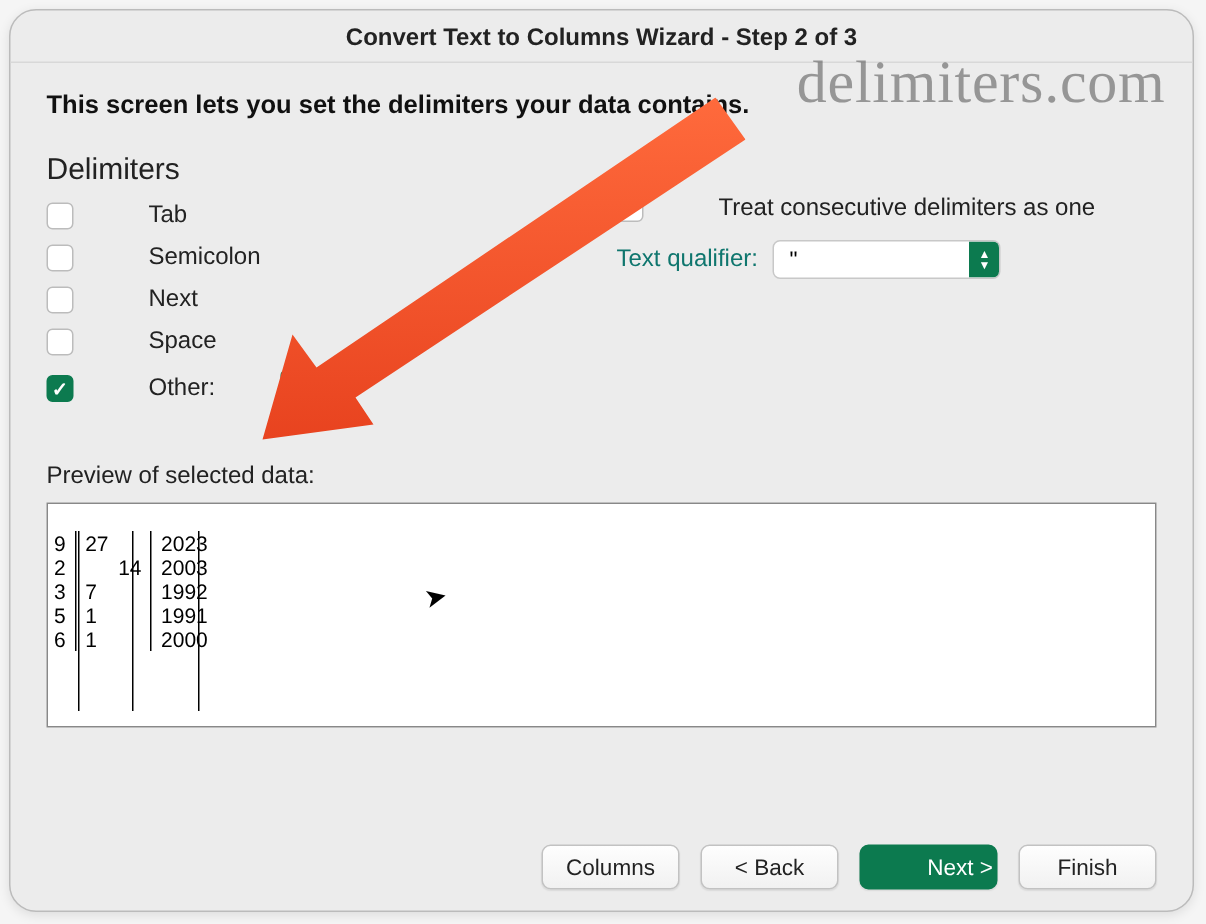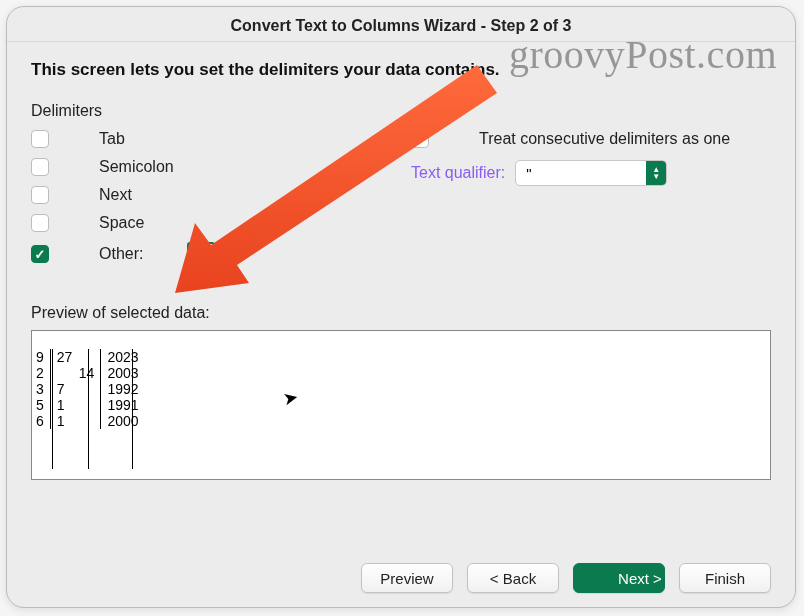--- a/index.html
+++ b/index.html
@@ -38,21 +38,21 @@
       color: #111;
       margin-bottom: 22px;
     }
     .two-col {
       display: flex;
       gap: 40px;
     }
     .leftcol { flex: 0 0 340px; }
     .rightcol { flex: 1; padding-top: 28px; }
     .section-heading {
-      font-size: 16px;
+      font-size: 20px;
       color: #222;
       margin-bottom: 10px;
     }
     .checkbox-row {
       display: flex;
       align-items: center;
       margin-bottom: 10px;
       font-size: 16px;
       color: #222;
       gap: 40px;
@@ -93,21 +93,21 @@
       padding: 0;
     }
     .qualifier-row {
       display: flex;
       align-items: center;
       gap: 10px;
       margin-top: 12px;
     }
     .qualifier-label {
       font-size: 16px;
-      color: #8b5cf6;
+      color: #0f766e;
     }
     .select-wrap {
       display: flex;
       align-items: stretch;
       border: 1px solid #c8c8c8;
       border-radius: 5px;
       background: #fff;
       height: 26px;
       overflow: hidden;
     }
@@ -299,27 +299,27 @@
           </tbody>
       </table>
       <div class="preview-col-lines" style="left:20px;"></div>
       <div class="preview-col-lines" style="left:56px;"></div>
       <div class="preview-col-lines" style="left:100px;"></div>
     </div>
 
   </div>
 
   <div class="button-row">
-    <button class="btn">Preview</button>
+    <button class="btn">Columns</button>
     <button class="btn">&lt; Back</button>
     <button class="btn primary">Next &gt;</button>
     <button class="btn">Finish</button>
   </div>
 
-  <div class="watermark">groovyPost.com</div>
+  <div class="watermark">delimiters.com</div>
 
   <svg class="arrow-overlay" viewBox="0 0 340 240">
     <defs>
       <linearGradient id="ag" x1="0" y1="0" x2="0" y2="1">
         <stop offset="0" stop-color="#ff6a3c"></stop>
         <stop offset="1" stop-color="#e8431f"></stop>
       </linearGradient>
     </defs>
     <polygon fill="url(#ag)" points="320,0 340,28 80,200 92,218 18,228 38,158 54,180"></polygon>
   </svg>

